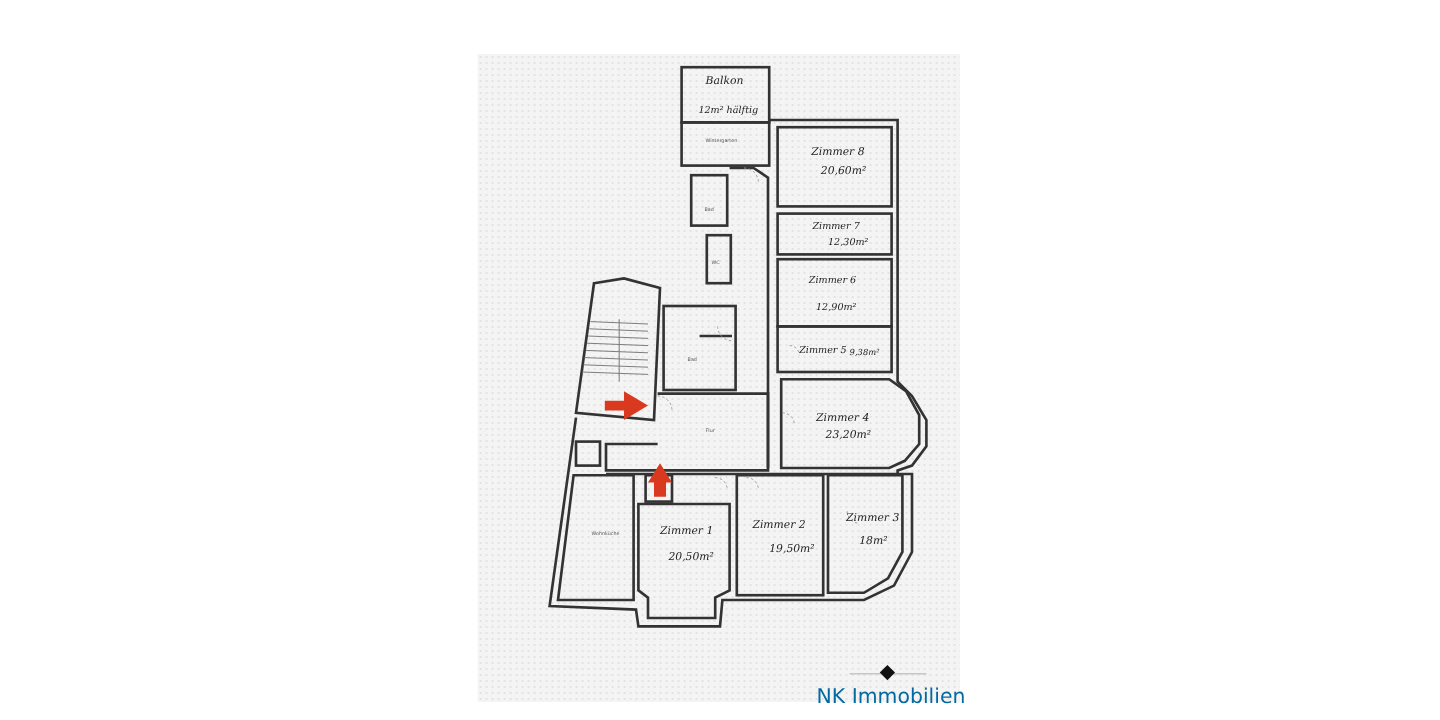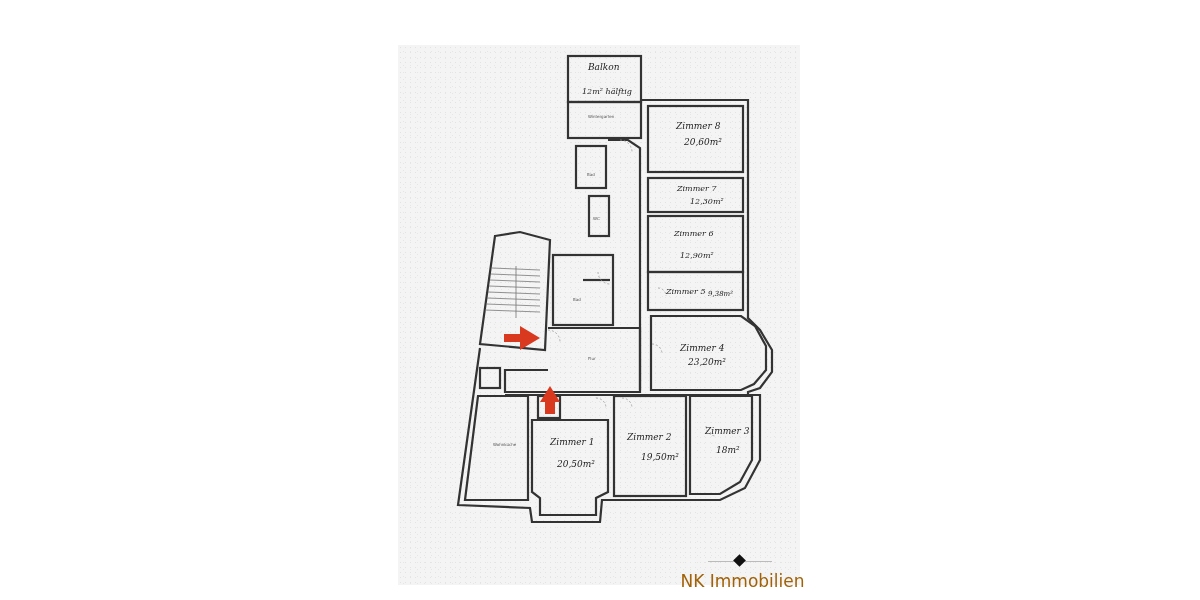--- a/index.html
+++ b/index.html
@@ -13,21 +13,21 @@
     background-position: 0 0, 2px 3px; }
   svg.plan { position:absolute; left:0; top:0; width:1200px; height:600px; }
   .wall { fill:none; stroke:#333; stroke-width:2.2; }
   .thin { fill:none; stroke:#777; stroke-width:0.8; }
   .door { fill:none; stroke:#999; stroke-width:0.8; stroke-dasharray:2 2; }
   .hand { font-family:"DejaVu Serif", serif; font-style:italic; fill:#222; }
   .small { font-family:"DejaVu Sans", sans-serif; fill:#555; font-size:4px; }
   .logo-wrap { position:absolute; left:680px; top:552px; width:120px; text-align:center; }
   .logo-line { position:absolute; top:9px; left:28px; width:64px; height:1px; background:#bbb; }
   .logo-diamond { position:absolute; top:4px; left:55px; width:9px; height:9px; background:#111; transform:rotate(45deg); }
-  .logo-text { position:absolute; top:19px; left:0; width:125px; font-size:17px; color:#a16207; font-family:"DejaVu Sans", sans-serif; white-space:nowrap; }
+  .logo-text { position:absolute; top:19px; left:0; width:125px; font-size:17px; color:#0369a1; font-family:"DejaVu Sans", sans-serif; white-space:nowrap; }
 </style>
 </head>
 <body>
 
 <div class="paper">
     <div class="paper-noise"></div>
   </div>
 
 <svg class="plan" viewBox="0 0 1200 600">
 

